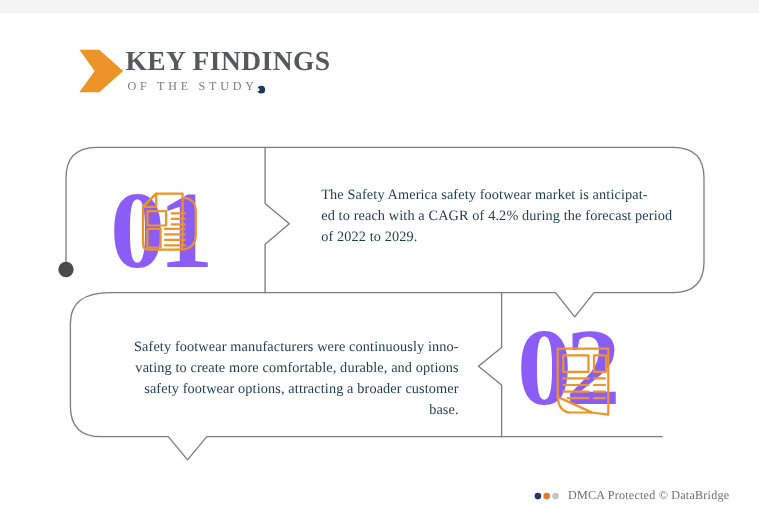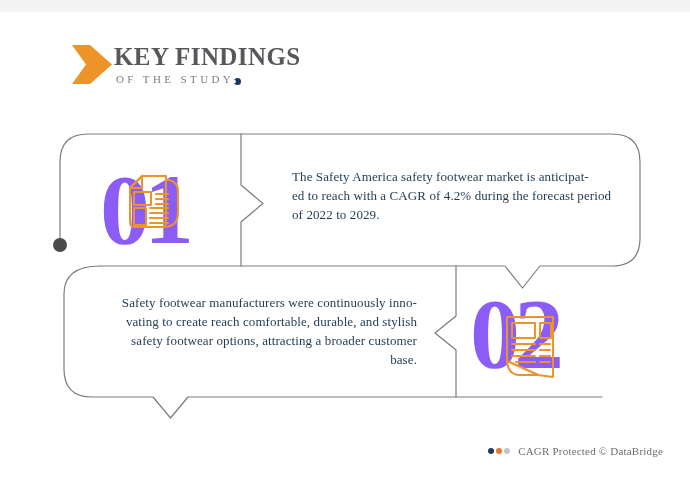--- a/index.html
+++ b/index.html
@@ -33,21 +33,21 @@
   #numeral-2{left:470px;top:272px;}
   
   .scene{position:absolute;left:0;top:0;z-index:2;}
   
   .finding-text{
     position:absolute;z-index:3;font-size:13px;line-height:19px;
     color:#1E3A52;letter-spacing:.1px;
   }
   .finding-text span{display:block;white-space:nowrap;}
   #finding-text-1{left:292px;top:155px;width:330px;text-align:left;}
-  #finding-text-2{left:95px;top:281px;width:322px;text-align:right;}
+  #finding-text-2{left:95px;top:293px;width:322px;text-align:right;}
   
   .footer{
     position:absolute;right:27px;top:433px;z-index:3;
     display:flex;align-items:center;gap:8px;
   }
   .footer-dots{display:flex;align-items:center;gap:2px;}
   .footer-dots i{width:6px;height:6px;border-radius:50%;display:inline-block;}
   .footer-label{font-size:11px;color:#6D6E70;letter-spacing:.2px;}
 </style>
 </head>
@@ -104,27 +104,27 @@
   </svg>
 
   <div class="finding-text" id="finding-text-1">
     <span>The Safety America safety footwear market is anticipat-</span>
     <span>ed to reach with a CAGR of 4.2% during the forecast period</span>
     <span>of 2022 to 2029.</span>
   </div>
 
   <div class="finding-text" id="finding-text-2">
     <span>Safety footwear manufacturers were continuously inno-</span>
-    <span>vating to create reach comfortable, durable, and stylish</span>
+    <span>vating to create more comfortable, durable, and options</span>
     <span>safety footwear options, attracting a broader customer</span>
     <span>base.</span>
   </div>
 
   <div class="footer">
     <span class="footer-dots">
       <i style="background-color: rgb(31, 54, 103);"></i>
       <i style="background-color: rgb(232, 118, 43);"></i>
       <i style="background-color: rgb(196, 196, 198);"></i>
     </span>
-    <span class="footer-label">CAGR Protected © DataBridge</span>
+    <span class="footer-label">DMCA Protected © DataBridge</span>
   </div>
 
 </div>
 
 </body></html>

